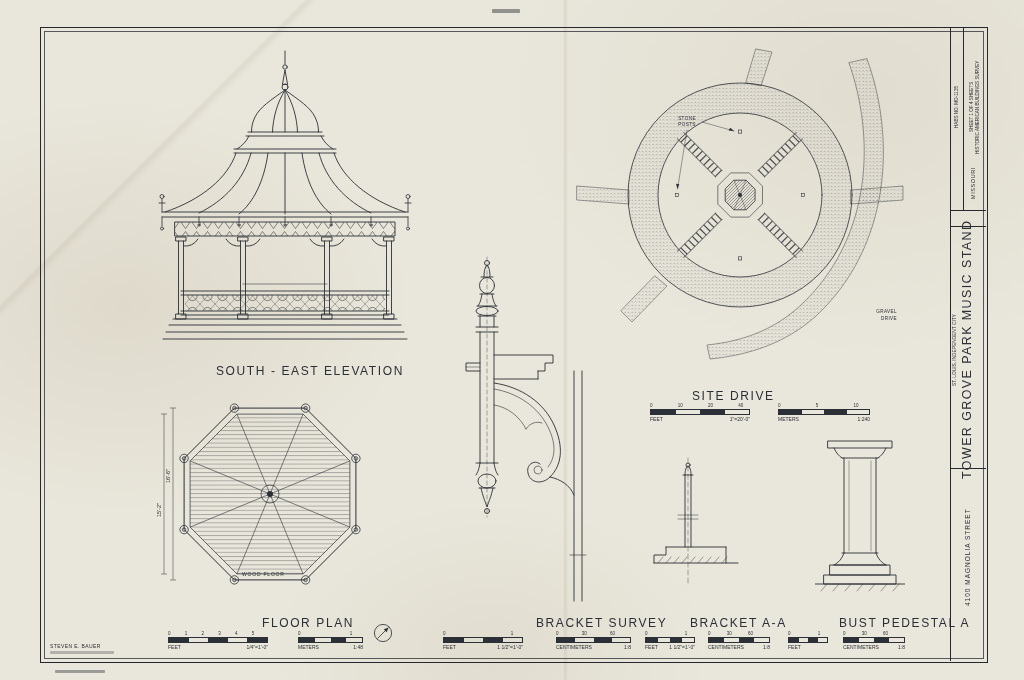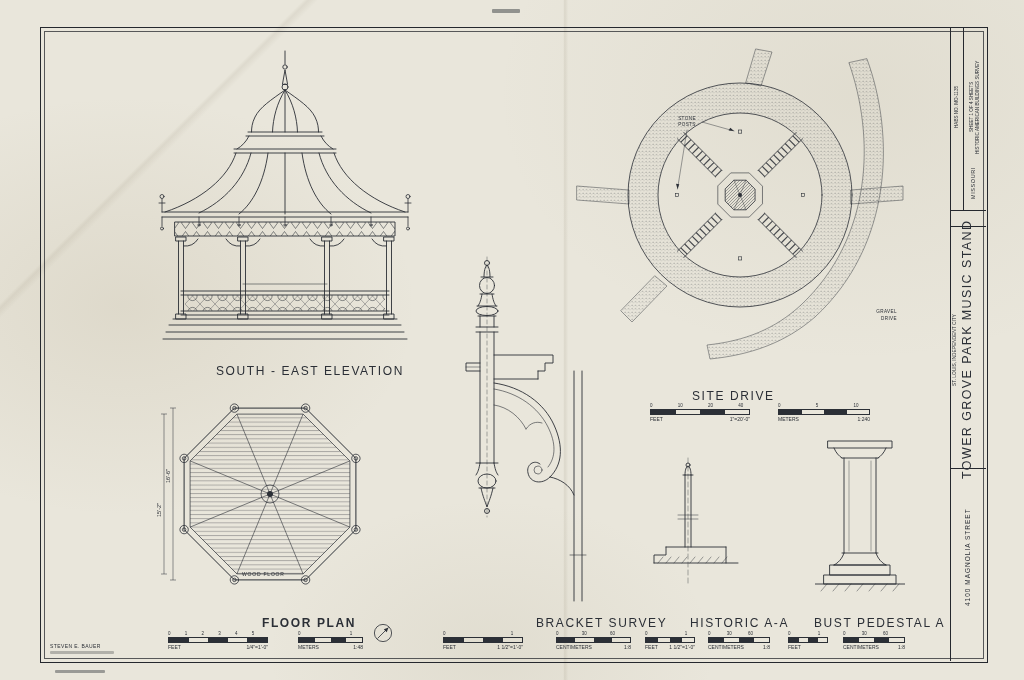--- a/index.html
+++ b/index.html
@@ -256,21 +256,21 @@
           <line x1="25" y1="192" x2="31" y2="192"></line>
         <line x1="19" y1="26" x2="19" y2="186"></line>
         <line x1="16" y1="26" x2="22" y2="26"></line>
           <line x1="16" y1="186" x2="22" y2="186"></line>
       </g>
       <text transform="translate(25,88) rotate(-90)" font-size="5.5" text-anchor="middle">16'-6"</text>
       <text transform="translate(15.5,122) rotate(-90)" font-size="5.5" text-anchor="middle">15'-2"</text>
       <text x="97" y="188" font-size="5" letter-spacing="0.8">WOOD FLOOR</text>
     </g>
   </svg>
-  <div class="abs label" style="left:238px;top:616px;font-weight:bold;">FLOOR PLAN</div>
+  <div class="abs label" style="left:238px;top:616px;">FLOOR PLAN</div>
 
   <svg class="abs" style="left:372px;top:622px;" width="22" height="22" viewBox="0 0 22 22">
     <g stroke="#2b2f36" fill="none" stroke-width="0.8">
       <circle cx="11" cy="11" r="8.6"></circle>
       <line x1="5.5" y1="16.5" x2="16.5" y2="5.5"></line>
       <polygon points="16.5,5.5 11.8,7.3 14.7,10.2" fill="#2b2f36" stroke="none"></polygon>
     </g>
   </svg>
 
   <svg class="abs" style="left:450px;top:255px;" width="170" height="355" viewBox="0 0 170 355">
@@ -339,21 +339,21 @@
       </g>
       <g>
         <line x1="18" y1="92" x2="78" y2="92"></line>
         <path d="M18,92 V100 H6 V108"></path>
         <line x1="6" y1="108" x2="90" y2="108"></line>
         <line x1="78" y1="92" x2="78" y2="108"></line>
         <path d="M10,108 l5,-6 m3,6 l5,-6 m3,6 l5,-6 m3,6 l5,-6 m3,6 l5,-6 m3,6 l5,-6 m3,6 l5,-6 m3,6 l5,-6 m3,6 l5,-6" stroke-width="0.45"></path>
       </g>
     </g>
   </svg>
-  <div class="abs label" style="left:666px;top:616px;">HISTORIC A-A</div>
+  <div class="abs label" style="left:666px;top:616px;">BRACKET A-A</div>
 
   <svg class="abs" style="left:815px;top:435px;" width="90" height="175" viewBox="0 0 90 175">
     <g stroke="#2b2f36" fill="none" stroke-width="0.9" stroke-linecap="round" stroke-linejoin="round">
       <g>
         <rect x="13" y="6" width="64" height="7"></rect>
         <path d="M19,13 C21,18 24,21 27,23 M71,13 C69,18 66,21 63,23"></path>
         <line x1="27" y1="23" x2="63" y2="23"></line>
       </g>
       <g>
         <line x1="29" y1="23" x2="29" y2="118"></line>
@@ -365,21 +365,21 @@
         <line x1="27" y1="118" x2="63" y2="118"></line>
         <path d="M29,118 C27,124 23,128 19,130 M61,118 C63,124 67,128 71,130"></path>
         <line x1="19" y1="130" x2="71" y2="130"></line>
         <rect x="15" y="130" width="60" height="10"></rect>
         <rect x="9" y="140" width="72" height="9"></rect>
         <line x1="0" y1="149" x2="90" y2="149"></line>
         <path d="M6,156 l6,-7 m6,7 l6,-7 m6,7 l6,-7 m6,7 l6,-7 m6,7 l6,-7 m6,7 l6,-7 m6,7 l6,-7" stroke-width="0.45"></path>
       </g>
     </g>
   </svg>
-  <div class="abs label" style="left:790px;top:616px;">BUST PEDESTAL A</div>
+  <div class="abs label" style="left:815px;top:616px;">BUST PEDESTAL A</div>
 
   <div class="scalebar" style="left:650px;top:403px;width:100px;">
     <div class="sb-ticks" style="word-spacing:24px;">0 10 20 40</div>
     <div class="sb-bar">
         <span class="b"></span>
         <span></span>
         <span class="b"></span>
         <span></span>
       </div>
     <div class="sb-caption">

